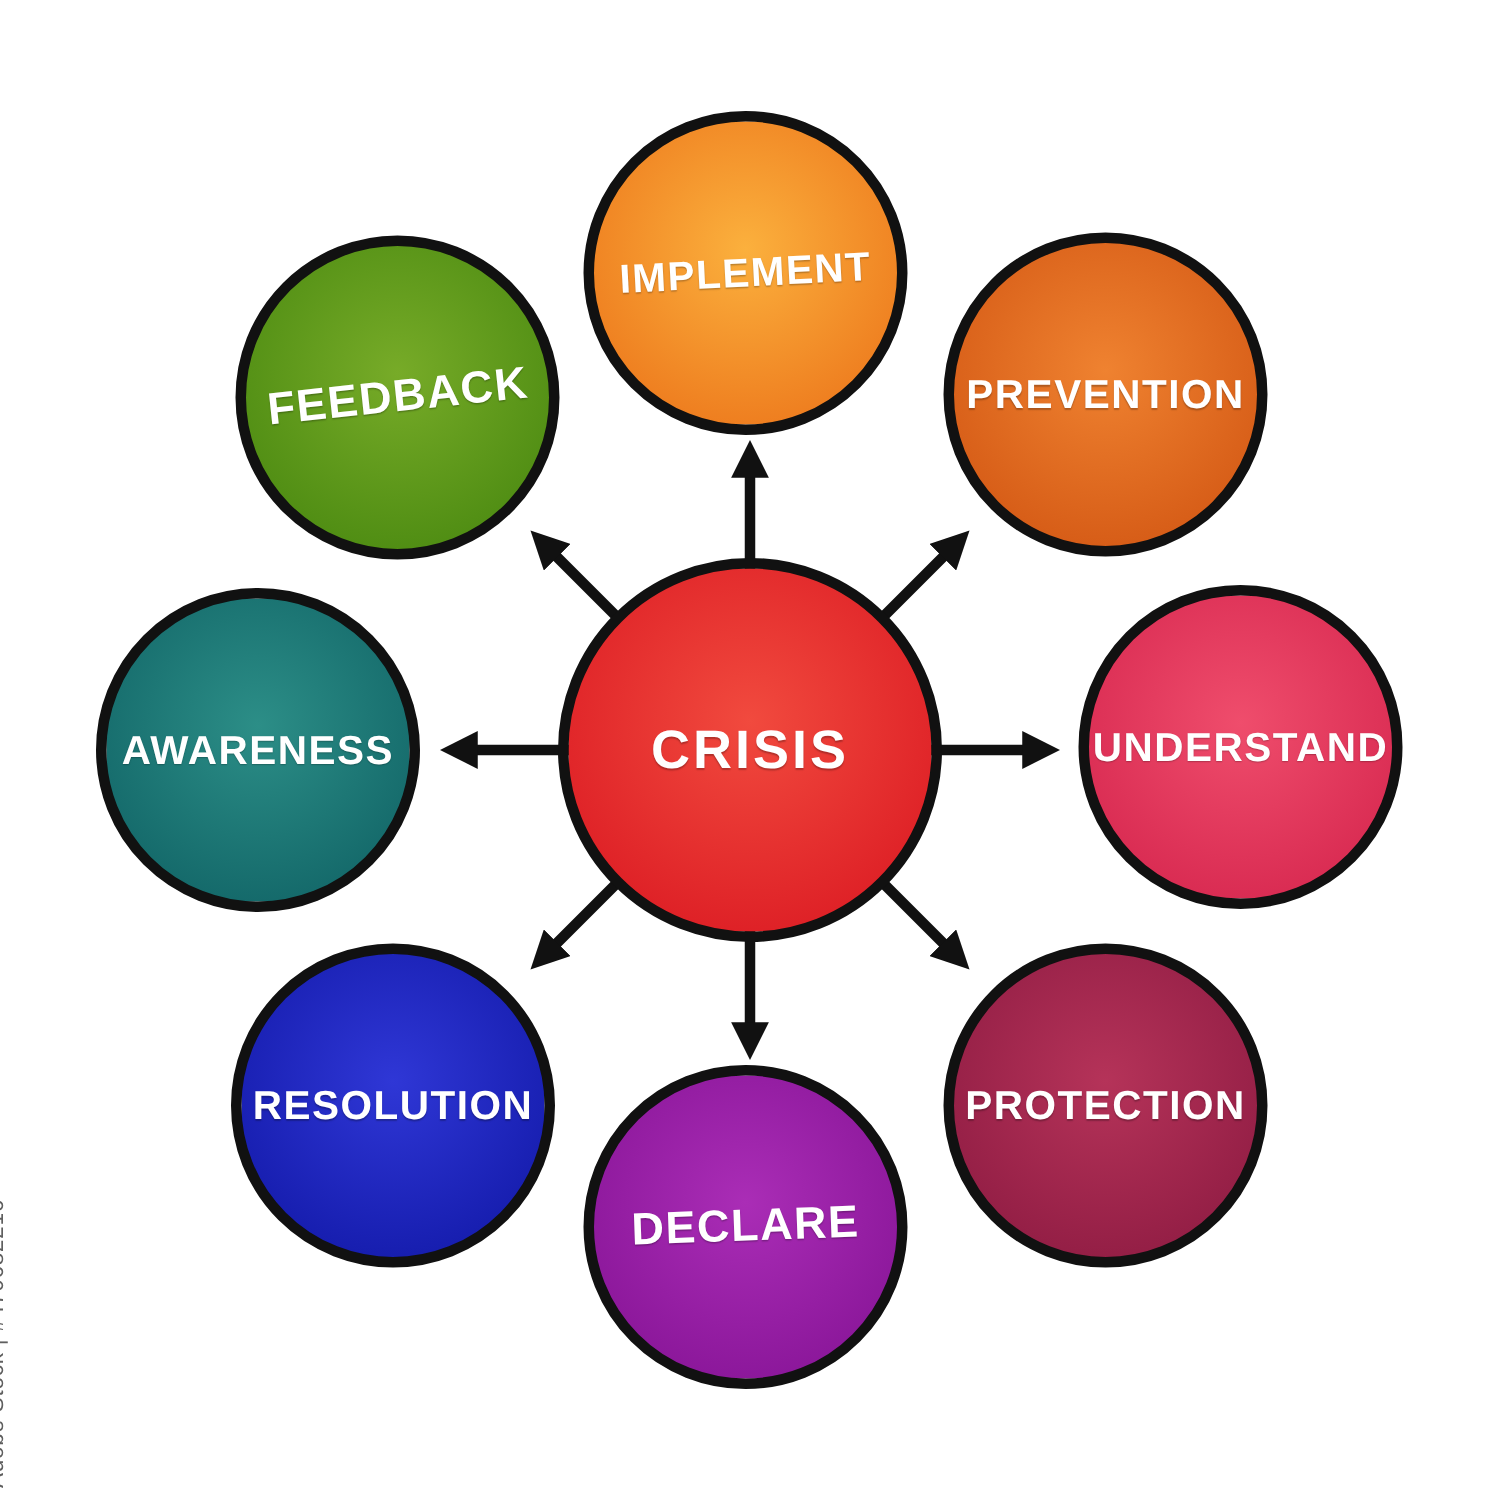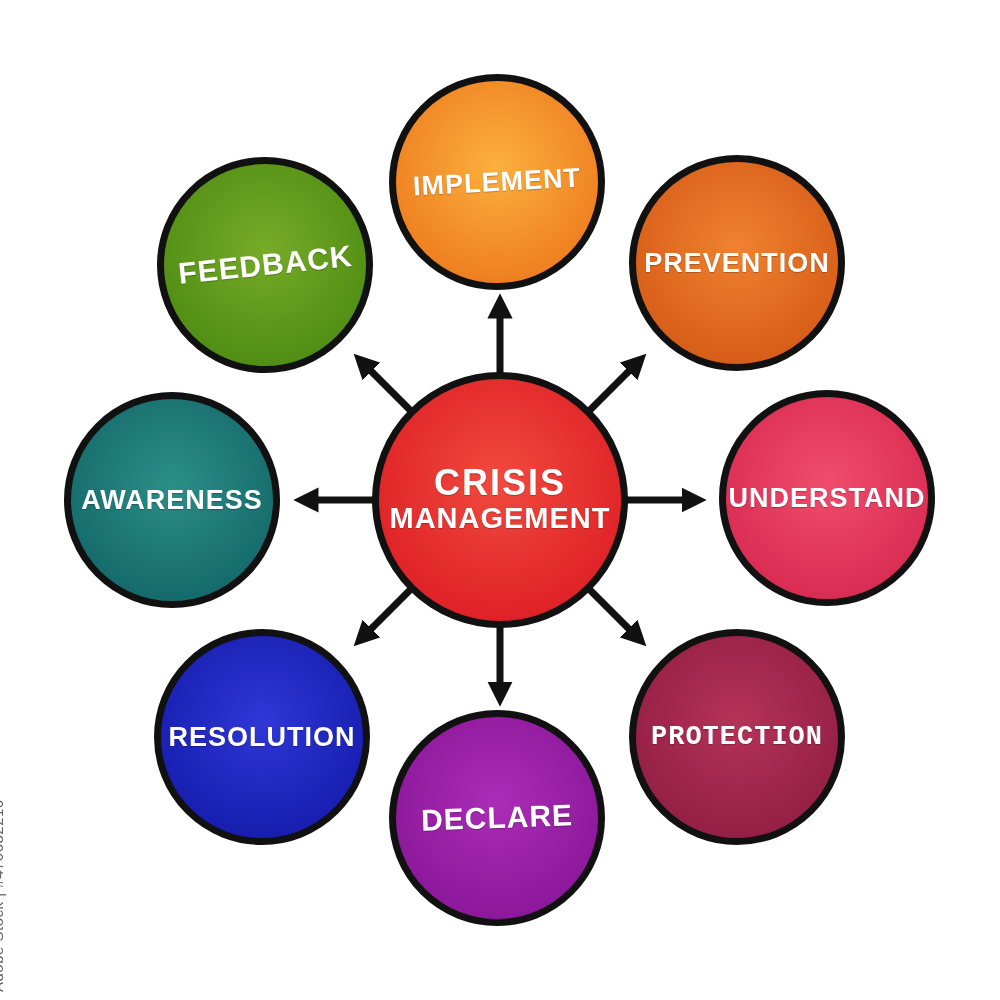--- a/index.html
+++ b/index.html
@@ -118,36 +118,35 @@
 
   <div class="node outer-node pos-top" style="background: radial-gradient(circle at 50% 42%, rgb(251, 176, 61) 0%, rgb(238, 125, 31) 78%);">
     <span class="node-label">IMPLEMENT</span>
   </div>
   <div class="node outer-node pos-top-right" style="background: radial-gradient(circle at 50% 42%, rgb(239, 130, 48) 0%, rgb(214, 92, 23) 78%); text-align: center;">
     <span class="node-label">PREVENTION</span>
   </div>
   <div class="node outer-node pos-right" style="background: radial-gradient(circle at 50% 42%, rgb(239, 77, 108) 0%, rgb(217, 43, 82) 78%);">
     <span class="node-label">UNDERSTAND</span>
   </div>
-  <div class="node outer-node pos-bottom-right" style="background: radial-gradient(circle at 50% 42%, rgb(181, 51, 89) 0%, rgb(147, 30, 69) 78%); font-family: Liberation Mono, monospace;">
+  <div class="node outer-node pos-bottom-right" style="background: radial-gradient(circle at 50% 42%, rgb(181, 51, 89) 0%, rgb(147, 30, 69) 78%);">
     <span class="node-label">PROTECTION</span>
   </div>
   <div class="node outer-node pos-bottom" style="background: radial-gradient(circle at 50% 42%, rgb(170, 45, 182) 0%, rgb(139, 23, 154) 78%);">
     <span class="node-label">DECLARE</span>
   </div>
   <div class="node outer-node pos-bottom-left" style="background: radial-gradient(circle at 50% 42%, rgb(47, 55, 214) 0%, rgb(22, 29, 174) 78%);">
     <span class="node-label">RESOLUTION</span>
   </div>
   <div class="node outer-node pos-left" style="background: radial-gradient(circle at 50% 42%, rgb(44, 142, 135) 0%, rgb(20, 105, 106) 78%);">
     <span class="node-label">AWARENESS</span>
   </div>
   <div class="node outer-node pos-top-left" style="background: radial-gradient(circle at 50% 42%, rgb(119, 171, 40) 0%, rgb(79, 141, 19) 78%);">
     <span class="node-label">FEEDBACK</span>
   </div>
 
   <div class="node center-node" style="background: radial-gradient(circle at 50% 42%, rgb(241, 74, 62) 0%, rgb(222, 32, 38) 78%);">
     <span class="center-line1">CRISIS</span>
-    <span class="center-line2">MANAGEMENT</span>
   </div>
 
   <div class="watermark">Adobe Stock | #470682216</div>
 
 </div>
 
 </body></html>

